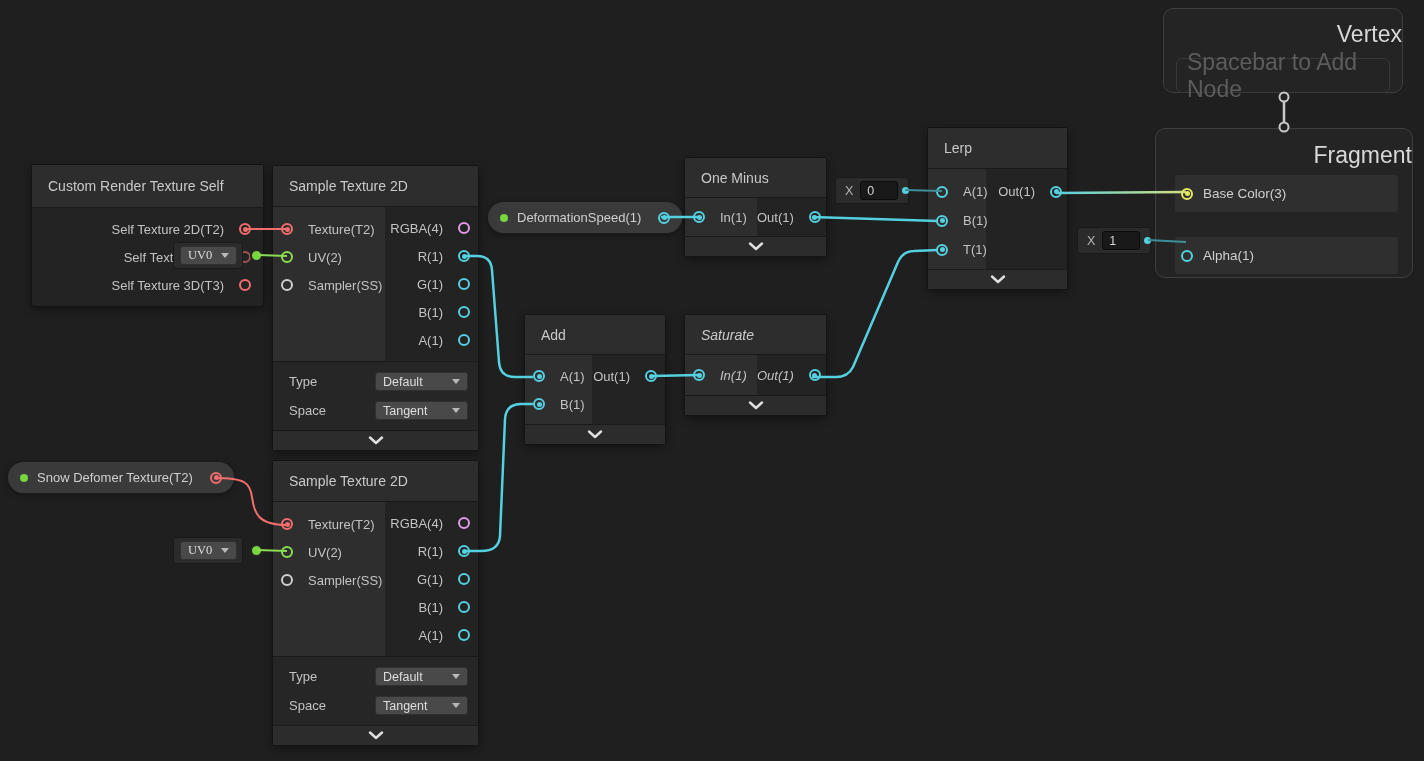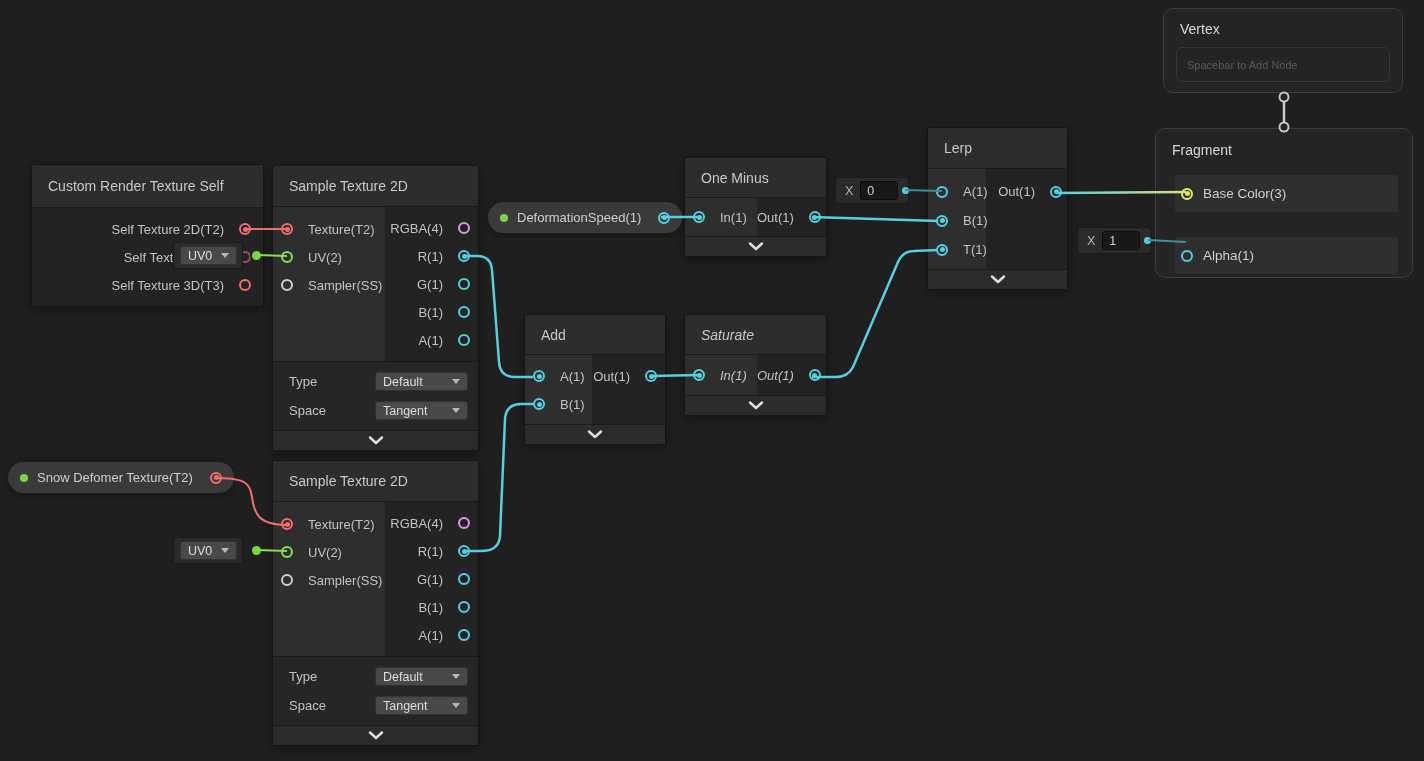--- a/index.html
+++ b/index.html
@@ -81,35 +81,35 @@
     position:absolute;width:68px;height:25px;background:#2b2b2b;border-radius:2px;
     box-shadow:0 0 0 1px #1a1a1a;display:flex;align-items:center;padding-left:6px;
     box-sizing:border-box;
   }
   .uvwidget .dropdown{width:57px;box-sizing:border-box;}
   
   .ctx{
     position:absolute;background:#242424;border:1px solid #3e3e3e;border-radius:10px;
     box-sizing:border-box;color:#d8d8d8;
   }
-  .ctx-title{font-size:14px;padding:12px 0 0 16px;}
+  .ctx-title{font-size:23px;padding:12px 0 0 16px;text-align:right;}
   .ctx-placeholder{
     margin:10px 12px 0 12px;height:35px;border:1px solid #383838;border-radius:6px;
-    display:flex;align-items:center;padding-left:10px;color:#5c5c5c;font-size:11px;
+    display:flex;align-items:center;padding-left:10px;color:#5c5c5c;font-size:23px;
     box-sizing:border-box;
   }
   .ctx-slot{
     position:absolute;left:19px;width:223px;height:37px;background:#2f2f2f;
     border-radius:2px;display:flex;align-items:center;gap:10px;padding-left:6px;
     box-sizing:border-box;color:#cfcfcf;font-size:13.5px;
   }
   
   #wires{position:absolute;left:0;top:0;pointer-events:none;z-index:60;}
   .crts-row2{padding-right:63px !important;}
-  .z-over{z-index:40;}
+  .z-over{z-index:40;font-family:Liberation Serif, serif;}
 </style>
 </head>
 <body>
 
 <div id="canvas">
 
   <div class="node" id="node-crts" style="left:32px;top:165px;width:231px;">
     <div class="node-header" style="height:42px;">
       <span>Custom Render Texture Self</span>
     </div>

